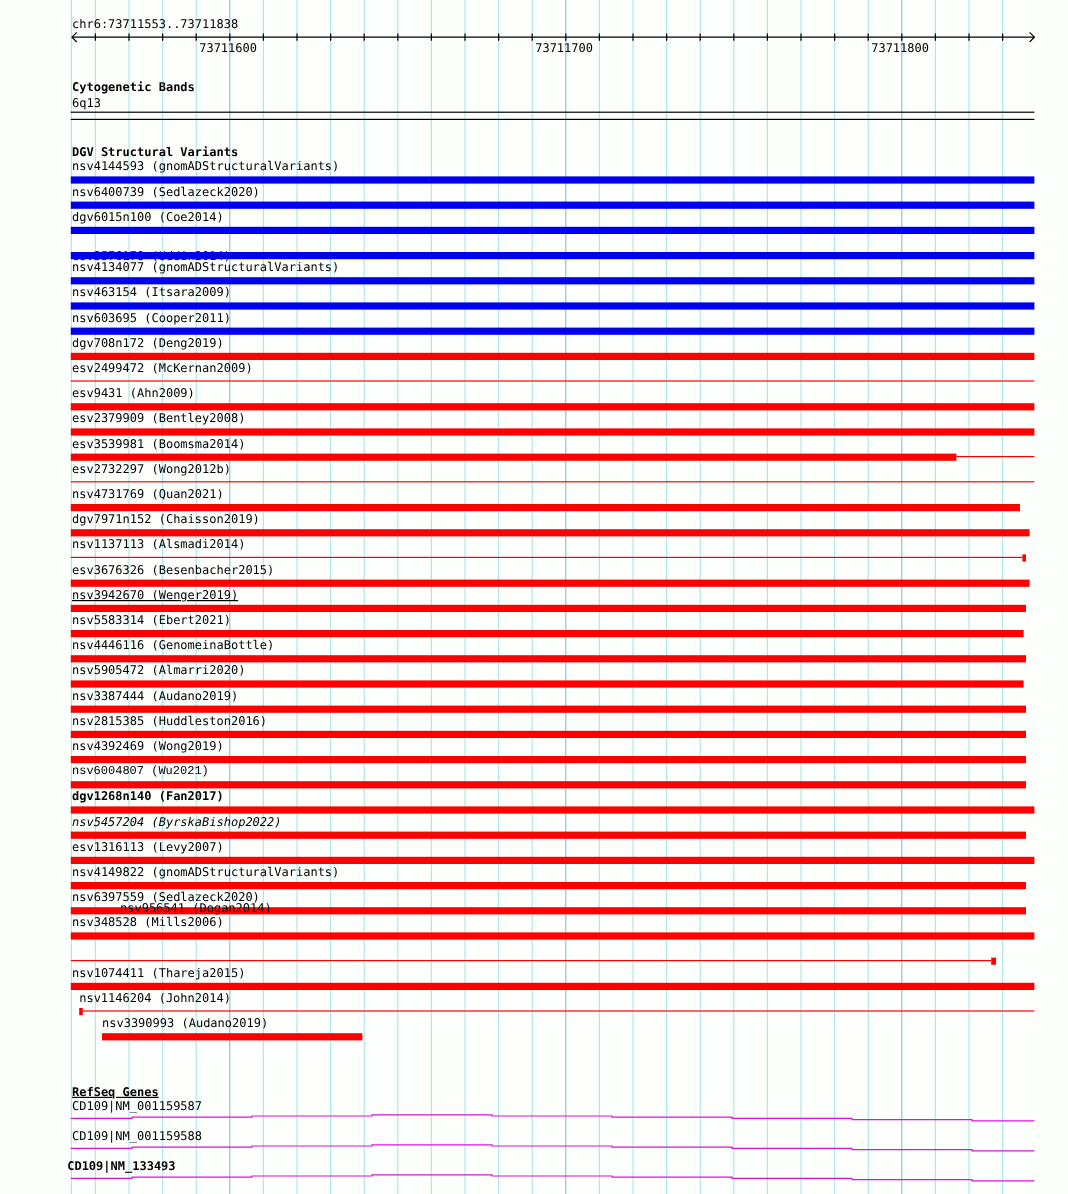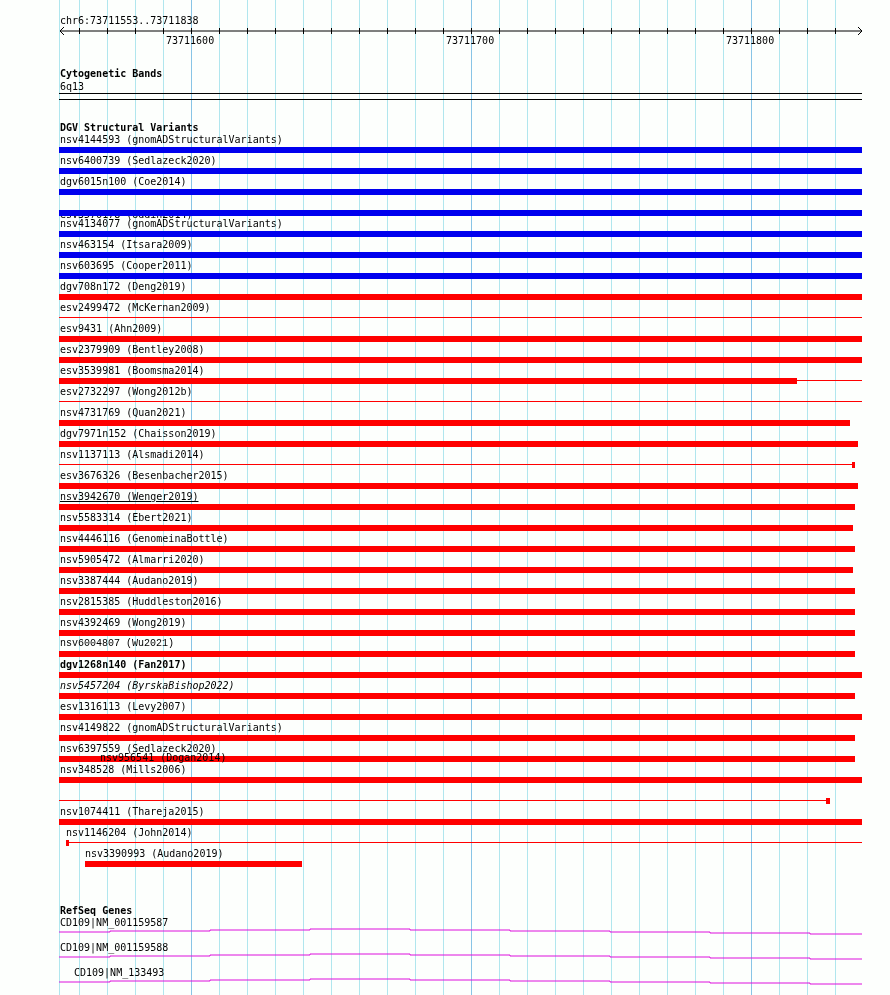--- a/index.html
+++ b/index.html
@@ -246,34 +246,34 @@
         <div class="bar" style="left: 66px; width: 3px; top: 840px; height: 6px; background: rgb(255, 0, 0);"></div>
       </div>
       <div>
         <div class="txt" style="left: 85px; top: 848px;">nsv3390993 (Audano2019)</div>
         <div class="bar" style="left: 85px; width: 217px; top: 861px; height: 6px; background: rgb(255, 0, 0);"></div>
       </div>
     </div>
 </div>
 
 <div>
-  <div class="ttl" style="left:60px;top:905px;">RefSeq Genes</div>
+  <div class="ttl" style="left:60px;top:905px;text-decoration:underline;">RefSeq Genes</div>
   <div id="gene-rows">
       <div>
         <div class="txt" style="left: 60px; top: 917px;">CD109|NM_001159587</div>
         <svg class="abs" width="890" height="10" style="left: 0px; top: 925px;">
           <polyline points="59,7 110,7 110,6 210,6 210,5 310,5 310,4 410,4 410,5 510,5 510,6 610,6 610,7 710,7 710,8 810,8 810,9 862,9" fill="none" stroke="#dd11dd" stroke-width="1"></polyline>
         </svg>
       </div>
       <div>
         <div class="txt" style="left: 60px; top: 942px;">CD109|NM_001159588</div>
         <svg class="abs" width="890" height="10" style="left: 0px; top: 950px;">
           <polyline points="59,7 110,7 110,6 210,6 210,5 310,5 310,4 410,4 410,5 510,5 510,6 610,6 610,7 710,7 710,8 810,8 810,9 862,9" fill="none" stroke="#dd11dd" stroke-width="1"></polyline>
         </svg>
       </div>
       <div>
-        <div class="txt" style="left: 74px; top: 967px;">CD109|NM_133493</div>
+        <div class="txt" style="left: 56px; top: 967px; font-weight: bold;">CD109|NM_133493</div>
         <svg class="abs" width="890" height="10" style="left: 0px; top: 975px;">
           <polyline points="59,7 110,7 110,6 210,6 210,5 310,5 310,4 410,4 410,5 510,5 510,6 610,6 610,7 710,7 710,8 810,8 810,9 862,9" fill="none" stroke="#dd11dd" stroke-width="1"></polyline>
         </svg>
       </div>
     </div>
 </div>
 
 </body></html>

